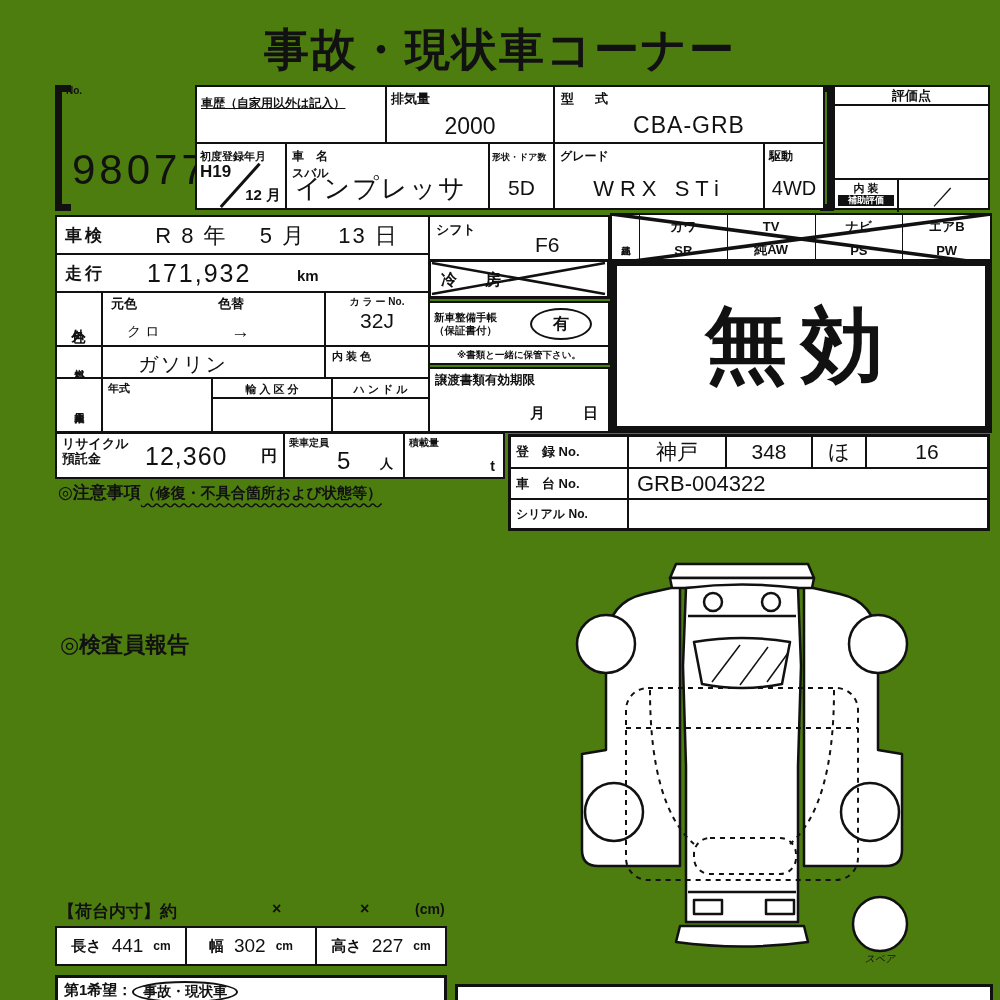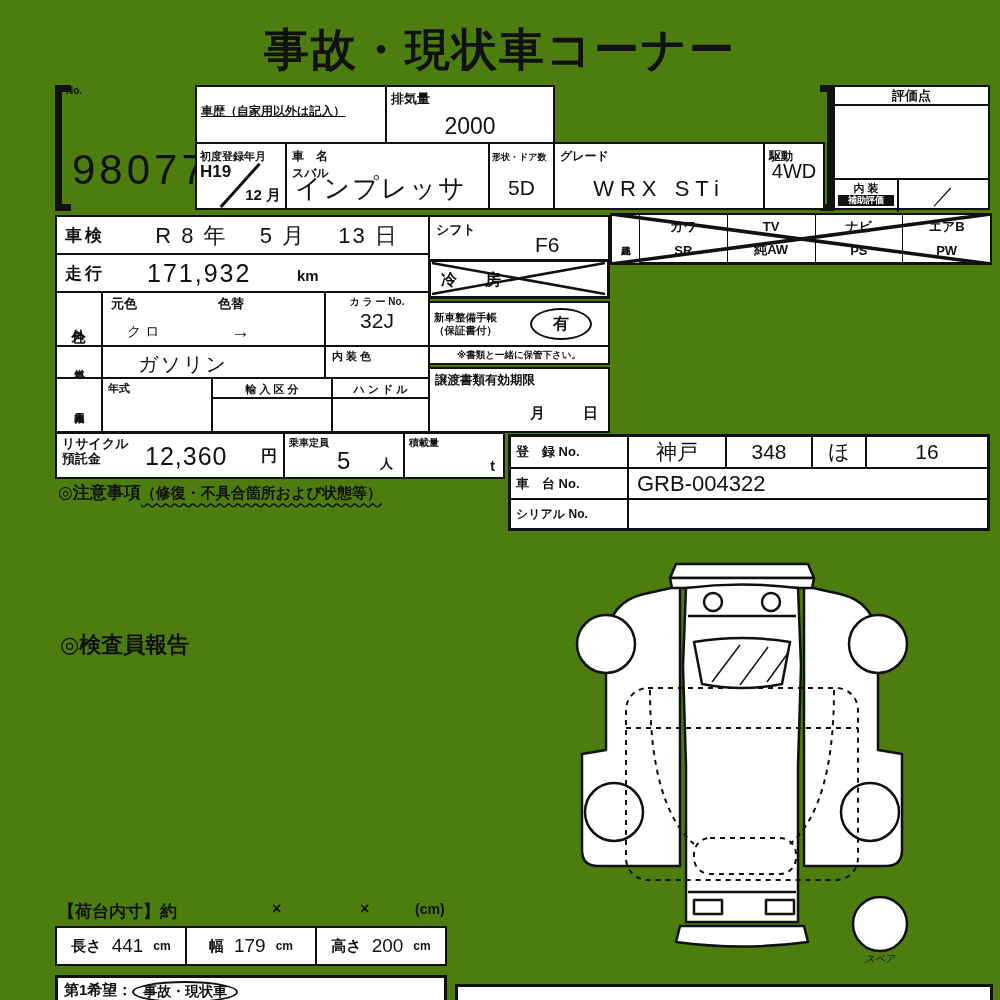--- a/index.html
+++ b/index.html
@@ -31,26 +31,30 @@
 
 <div class="page">
 
   <div class="abs title" style="left:0;top:20px;">事故・現状車コーナー</div>
 
   <div class="abs" style="left:55px;top:85px;width:16px;height:126px;border-left:7px solid #111;border-top:7px solid #111;border-bottom:7px solid #111;"></div>
   <div class="abs" style="left:820px;top:85px;width:14px;height:126px;border-right:7px solid #111;border-top:7px solid #111;border-bottom:7px solid #111;"></div>
   <div class="abs" style="left:66px;top:85px;font-size:10px;font-weight:bold;">No.</div>
   <div class="abs" style="left:72px;top:146px;font-size:42px;letter-spacing:4px;">98077</div>
 
-  <div class="abs b2" style="left:195px;top:85px;width:192px;height:59px;padding:14px 4px;text-decoration:underline;">
+  <div class="abs b2" style="left:195px;top:85px;width:192px;height:59px;padding:6px 4px;text-decoration:underline;">
     <span class="lbl u" style="font-size:12px;">車歴（自家用以外は記入）</span>
   </div>
   <div class="abs b2" style="left:385px;top:85px;width:170px;height:59px;padding:2px 4px;">
     <span class="lbl" style="font-size:13px;">排気量</span>
     <div class="abs" style="left:0;bottom:2px;width:100%;text-align:center;font-size:23px;">2000</div>
+  </div>
+  <div class="abs b2" style="left:553px;top:85px;width:272px;height:59px;padding:2px 6px;">
+    <span class="lbl" style="font-size:13px;letter-spacing:4px;">型　式</span>
+    <div class="abs" style="left:0;bottom:3px;width:100%;text-align:center;font-size:23px;letter-spacing:1px;">CBA-GRB</div>
   </div>
 
   <div class="abs b2" style="left:195px;top:142px;width:92px;height:68px;padding:2px 3px;">
     <span class="lbl" style="font-size:11px;">初度登録年月</span>
     <div class="abs" style="left:3px;top:18px;font-size:17px;font-weight:bold;">H19</div>
     <div class="slash" style="left:14px;top:40px;width:58px;height:2.5px;"></div>
     <div class="abs" style="right:4px;bottom:3px;font-size:15px;font-weight:bold;">12 月</div>
   </div>
   <div class="abs b2" style="left:285px;top:142px;width:205px;height:68px;padding:2px 5px;">
     <span class="lbl" style="font-size:12px;">車　名</span>
@@ -60,21 +64,21 @@
   <div class="abs b2" style="left:488px;top:142px;width:67px;height:68px;padding:2px 2px;">
     <span class="lbl" style="font-size:9px;">形状・ドア数</span>
     <div class="abs" style="left:0;bottom:8px;width:100%;text-align:center;font-size:21px;">5D</div>
   </div>
   <div class="abs b2" style="left:553px;top:142px;width:212px;height:68px;padding:2px 5px;">
     <span class="lbl" style="font-size:12px;">グレード</span>
     <div class="abs" style="left:0;bottom:6px;width:100%;text-align:center;font-size:22px;letter-spacing:6px;">WRX STi</div>
   </div>
   <div class="abs b2" style="left:763px;top:142px;width:62px;height:68px;padding:2px 4px;">
     <span class="lbl" style="font-size:12px;">駆動</span>
-    <div class="abs" style="left:0;bottom:25px;width:100%;text-align:center;font-size:20px;">4WD</div>
+    <div class="abs" style="left:0;bottom:8px;width:100%;text-align:center;font-size:20px;">4WD</div>
   </div>
 
   <div class="abs b2" style="left:833px;top:85px;width:157px;height:125px;">
     <div style="height:17px;text-align:center;font-size:13px;font-weight:bold;border-bottom:2px solid #111;">評価点</div>
     <div style="height:72px;border-bottom:2px solid #111;"></div>
     <div style="display:flex;height:32px;">
       <div style="width:62px;border-right:2px solid #111;text-align:center;line-height:1.2;padding-top:2px;">
         <div style="font-size:11px;font-weight:bold;">内 装</div>
         <div style="font-size:9px;font-weight:bold;background:#111;color:#fff;margin:0 3px;">補助評価</div>
       </div>
@@ -166,20 +170,21 @@
         <div class="cc" style="flex:1;border-right:1.5px solid #111;font-size:13px;font-weight:bold;">PS</div>
         <div class="cc" style="flex:1;font-size:13px;font-weight:bold;">PW</div>
       </div>
     </div>
   </div>
   <svg class="abs" style="left:610px;top:213px;z-index:2;" width="382" height="52">
     <line x1="1" y1="1" x2="381" y2="51" stroke="#111" stroke-width="3.5"></line>
     <line x1="1" y1="51" x2="381" y2="1" stroke="#111" stroke-width="3.5"></line>
   </svg>
 
+  <div class="abs cc" style="left:610px;top:259px;width:382px;height:174px;border:7px solid #111;background:#fff;z-index:3;font-size:82px;font-weight:900;letter-spacing:14px;">無効</div>
 
   <div class="abs" style="left:55px;top:432px;width:450px;height:47px;display:flex;border:2.5px solid #111;background:#fff;">
     <div style="width:226px;position:relative;border-right:2.5px solid #111;">
       <div class="abs" style="left:5px;top:3px;line-height:1.15;">
         <div style="font-size:13px;font-weight:bold;">リサイクル</div>
         <div style="font-size:13px;font-weight:bold;">預託金</div>
       </div>
       <span class="abs" style="left:88px;top:8px;font-size:25px;letter-spacing:1px;">12,360</span>
       <span class="abs lbl" style="right:6px;top:12px;font-size:16px;">円</span>
     </div>
@@ -265,26 +270,26 @@
   <div class="abs lbl" style="left:415px;top:901px;font-size:14px;">(cm)</div>
 
   <div class="abs" style="left:55px;top:926px;width:392px;height:40px;display:flex;border:2.5px solid #111;background:#fff;">
     <div class="dim-cell">
       <span class="lbl" style="font-size:15px;">長さ</span>
       <span style="font-size:19px;">441</span>
       <span class="lbl" style="font-size:12px;">cm</span>
     </div>
     <div class="dim-cell">
       <span class="lbl" style="font-size:15px;">幅</span>
-      <span style="font-size:19px;">179</span>
+      <span style="font-size:19px;">302</span>
       <span class="lbl" style="font-size:12px;">cm</span>
     </div>
     <div class="dim-cell last">
       <span class="lbl" style="font-size:15px;">高さ</span>
-      <span style="font-size:19px;">200</span>
+      <span style="font-size:19px;">227</span>
       <span class="lbl" style="font-size:12px;">cm</span>
     </div>
   </div>
 
   <div class="abs" style="left:55px;top:975px;width:392px;height:40px;border:3px solid #111;background:#fff;display:flex;align-items:flex-start;padding:3px 6px;box-sizing:border-box;">
     <span class="lbl" style="font-size:15px;">第1希望：</span>
     <span class="oval lbl" style="font-size:14px;">事故・現状車</span>
   </div>
 
   <div class="abs" style="left:455px;top:984px;width:538px;height:30px;border:3px solid #111;background:#fff;"></div>

